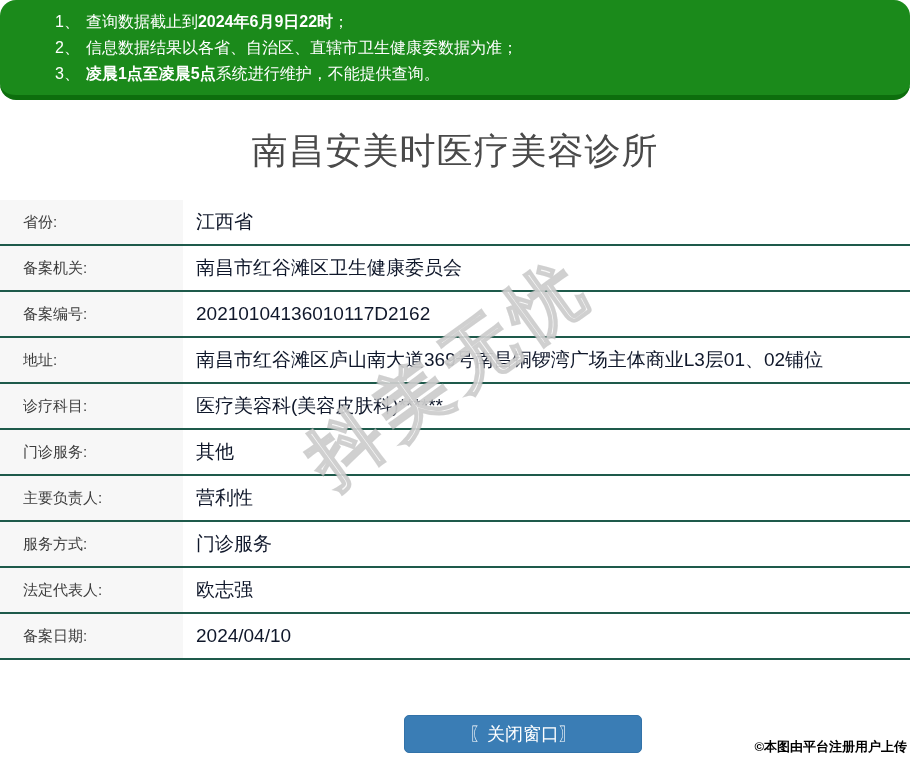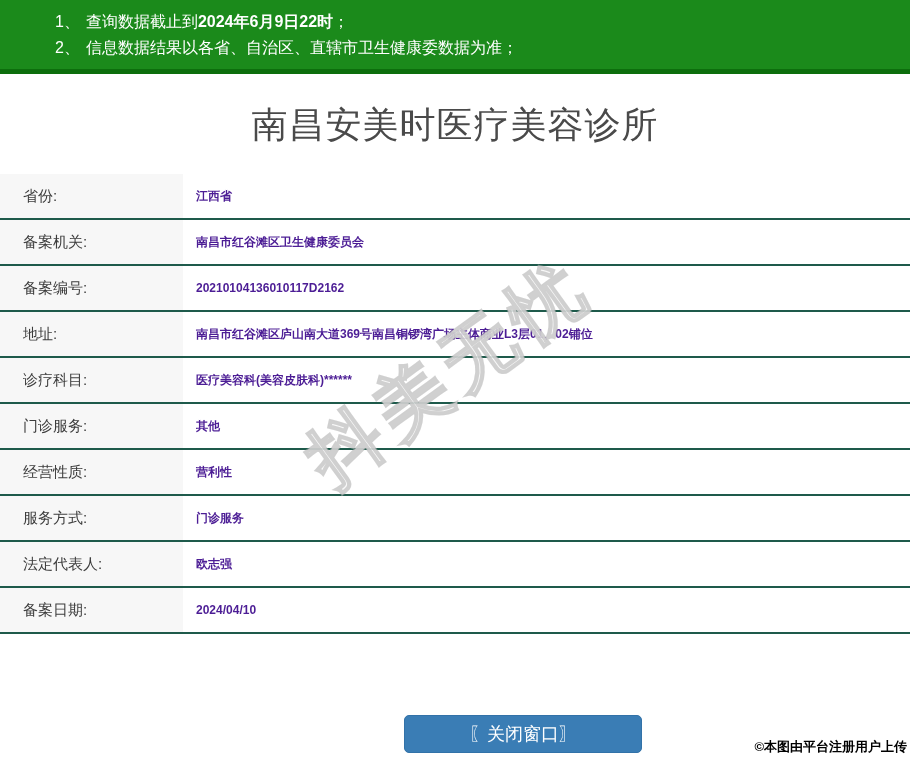--- a/index.html
+++ b/index.html
@@ -11,20 +11,21 @@
     font-family: "Liberation Sans", "DejaVu Sans", sans-serif;
     color: #3f3f3f;
   }
 
   
   .notice-bar {
     width: 910px;
     background: #1b8a1b;
     border-bottom: 5px solid #0d6e0d;
     padding: 9px 0 8px 0;
+    border-radius: 16px;
   }
   .notice-line {
     color: #ffffff;
     font-size: 16px;
     line-height: 26px;
     padding-left: 55px;
     white-space: nowrap;
   }
   .notice-line .num { margin-right: 6px; }
   .notice-line .b { font-weight: bold; }
@@ -57,25 +58,24 @@
     align-items: center;
     padding-left: 23px;
     font-size: 15px;
     color: #3c3c3c;
   }
   .cell-value {
     flex: 1;
     display: flex;
     align-items: center;
     padding-left: 13px;
-    font-size: 12px;
-    color: #4c1d95;
+    font-size: 19px;
+    color: #0f172a;
     white-space: nowrap;
     overflow: hidden;
-    font-weight: bold;
   }
 
   
   .button-area {
     position: absolute;
     left: 397px;
     top: 715px;
     padding-left: 7px;
   }
   .close-btn {
@@ -127,20 +127,23 @@
 </head>
 <body>
 
 <div class="notice-bar">
   <div class="notice-line">
     <span class="num">1、</span><span>查询数据截止到</span><span class="b">2024年6月9日22时</span><span>；</span>
   </div>
   <div class="notice-line">
     <span class="num">2、</span><span>信息数据结果以各省、自治区、直辖市卫生健康委数据为准；</span><span class="b"></span><span></span>
   </div>
+  <div class="notice-line">
+    <span class="num">3、</span><span></span><span class="b">凌晨1点至凌晨5点</span><span>系统进行维护，不能提供查询。</span>
+  </div>
 </div>
 
 <h1 class="page-title">南昌安美时医疗美容诊所</h1>
 
 <div class="record-table">
 
   <div class="record-row">
     <div class="cell-label">省份:</div>
     <div class="cell-value">江西省</div>
   </div>
@@ -164,21 +167,21 @@
     <div class="cell-label">诊疗科目:</div>
     <div class="cell-value">医疗美容科(美容皮肤科)******</div>
   </div>
 
   <div class="record-row">
     <div class="cell-label">门诊服务:</div>
     <div class="cell-value">其他</div>
   </div>
 
   <div class="record-row">
-    <div class="cell-label">经营性质:</div>
+    <div class="cell-label">主要负责人:</div>
     <div class="cell-value">营利性</div>
   </div>
 
   <div class="record-row">
     <div class="cell-label">服务方式:</div>
     <div class="cell-value">门诊服务</div>
   </div>
 
   <div class="record-row">
     <div class="cell-label">法定代表人:</div>

